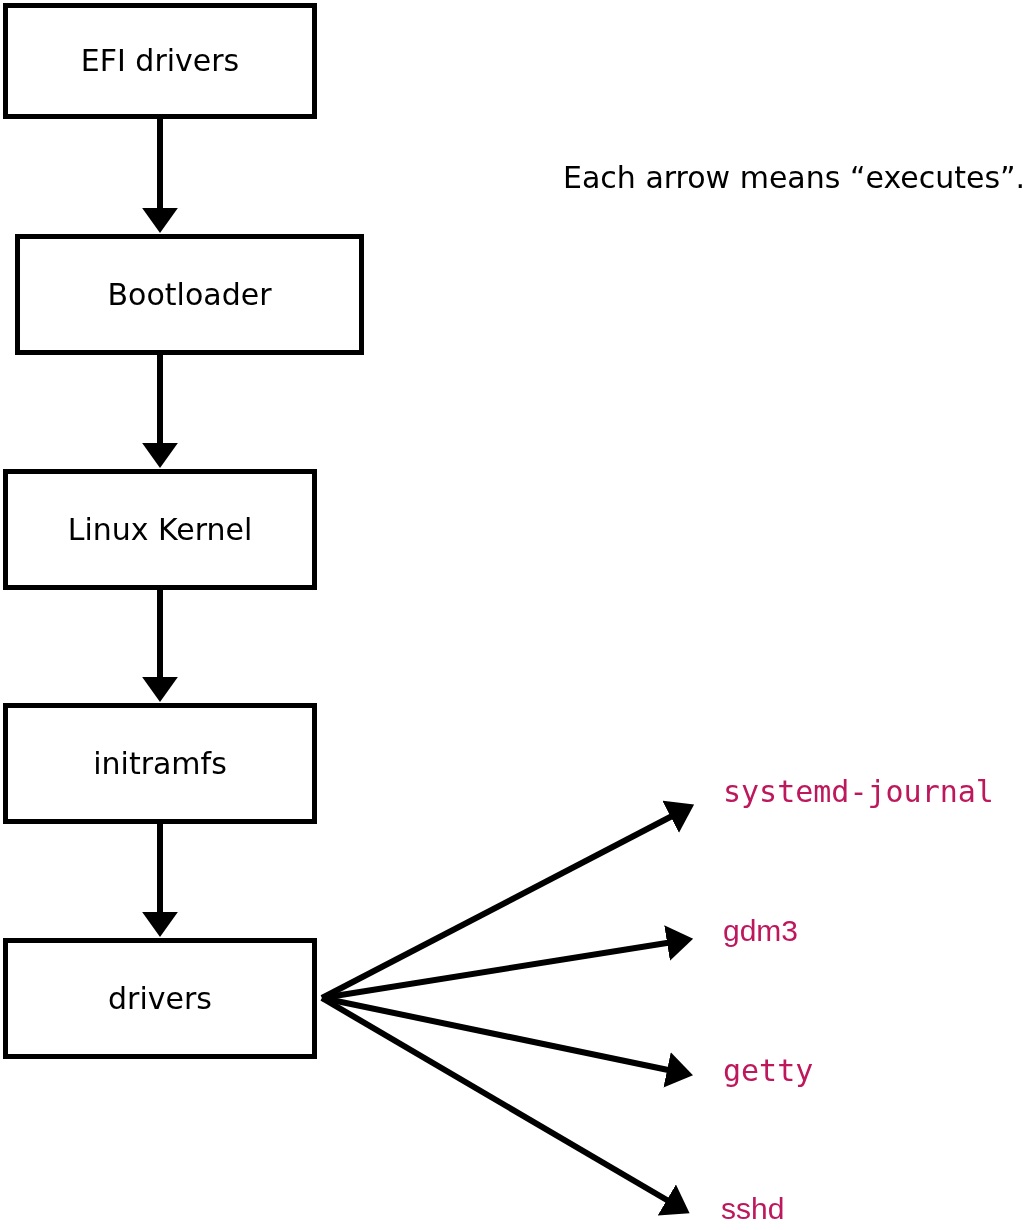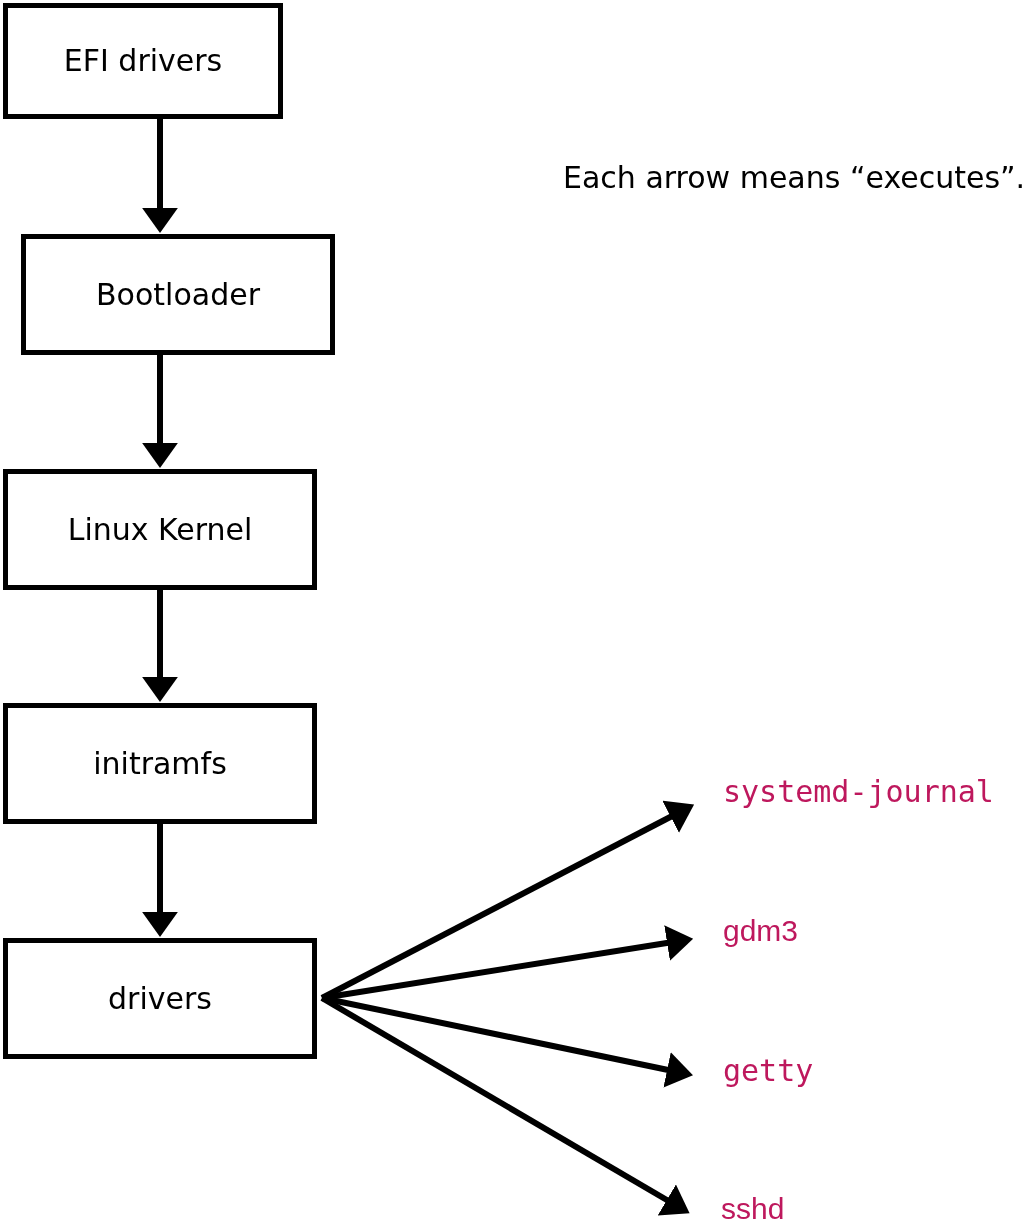--- a/index.html
+++ b/index.html
@@ -62,25 +62,25 @@
     width: 1023px;
     height: 1230px;
     pointer-events: none;
   }
 </style>
 </head>
 <body>
 
 <div id="canvas">
 
-  <div class="stage-box" style="left:3px; top:3px; width:280px; height:116px;">
+  <div class="stage-box" style="left:3px; top:3px; width:314px; height:116px;">
     <span class="stage-box-label">EFI drivers</span>
   </div>
 
-  <div class="stage-box" style="left:21px; top:234px; width:314px; height:121px;">
+  <div class="stage-box" style="left:15px; top:234px; width:349px; height:121px;">
     <span class="stage-box-label">Bootloader</span>
   </div>
 
   <div class="stage-box" style="left:3px; top:469px; width:314px; height:121px;">
     <span class="stage-box-label">Linux Kernel</span>
   </div>
 
   <div class="stage-box" style="left:3px; top:703px; width:314px; height:121px;">
     <span class="stage-box-label">initramfs</span>
   </div>

